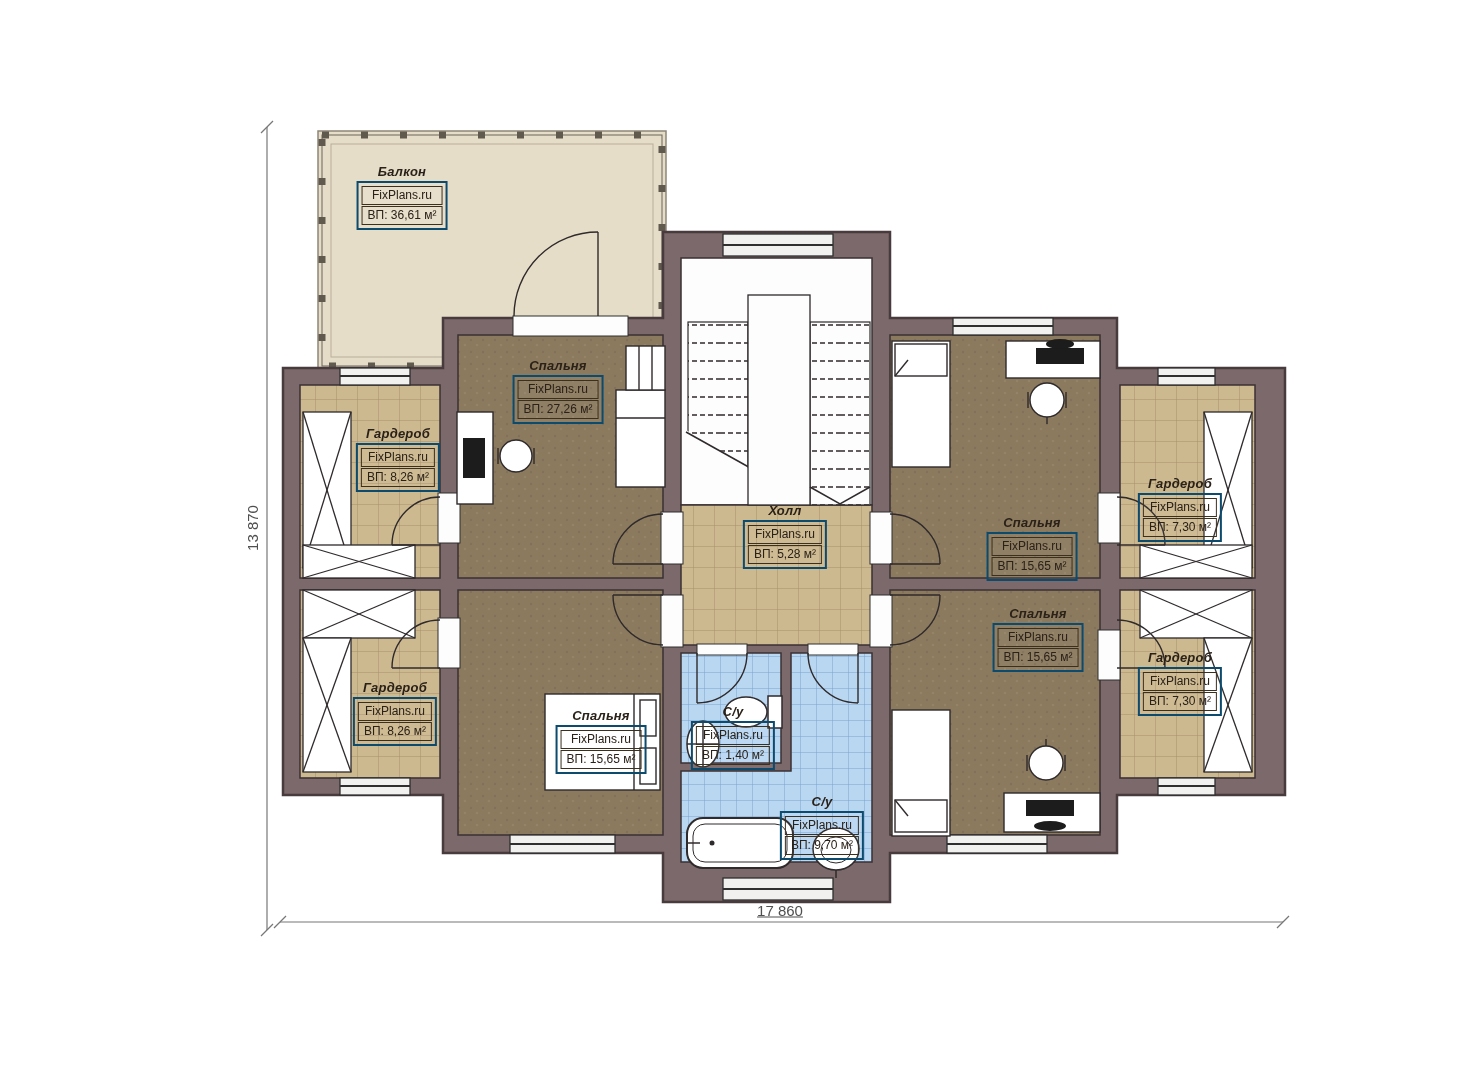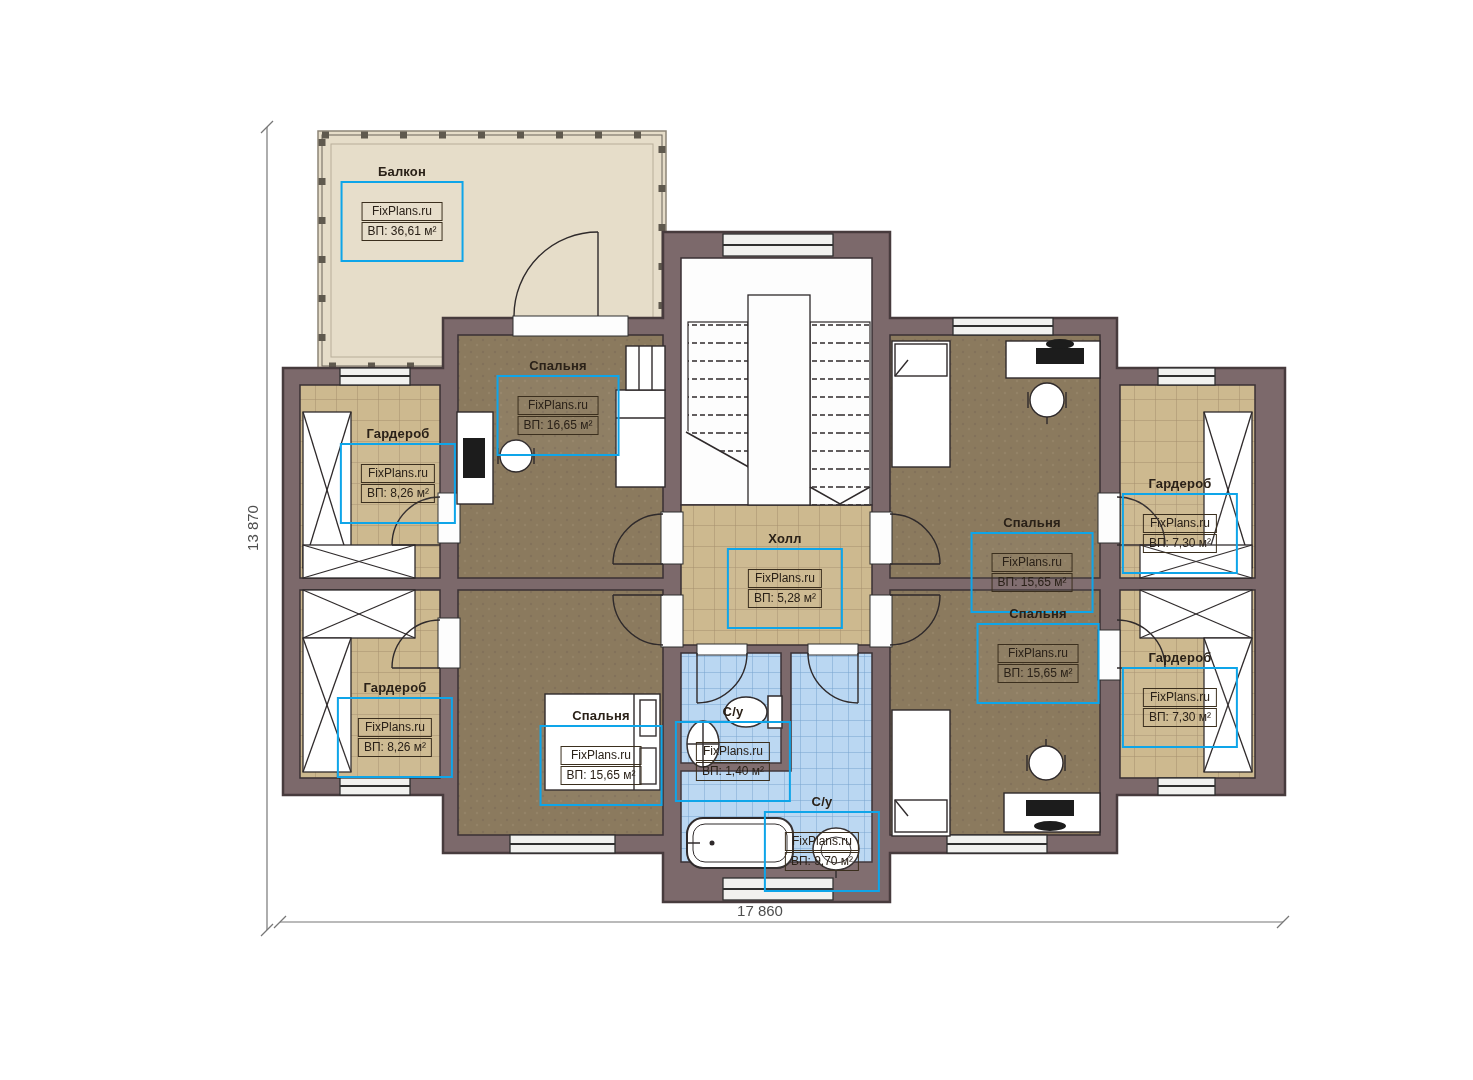--- a/index.html
+++ b/index.html
@@ -2,22 +2,22 @@
 <html><head>
 <meta charset="utf-8">
 <style>
   html,body{margin:0;padding:0;background:#ffffff;}
   body{width:1473px;height:1080px;position:relative;overflow:hidden;
        font-family:"Liberation Sans", sans-serif;}
   #plan{position:absolute;left:0;top:0;width:1473px;height:1080px;}
   svg{position:absolute;left:0;top:0;}
   .room-label{position:absolute;transform:translateX(-50%);text-align:center;
               white-space:nowrap;z-index:10;color:#2a2118;}
-  .room-name{font-size:13px;font-weight:bold;letter-spacing:.2px;margin-bottom:2px;}
-  .label-box{display:inline-block;border:2px solid #0ea5e9;padding:18px;background:rgba(255,255,255,0.04);}
+  .room-name{font-size:13px;font-weight:bold;letter-spacing:.2px;margin-bottom:2px;font-style:italic;}
+  .label-box{display:inline-block;border:2px solid #0c4a6e;padding:2px;background:rgba(255,255,255,0.04);}
   .label-row{border:1.5px solid #3b2f1e;margin:1px;padding:0 5px;font-size:12px;line-height:17px;}
   .dim-label{position:absolute;font-size:15px;color:#4f4f4f;z-index:10;
              transform:translate(-50%,-50%);white-space:nowrap;}
   .dim-label.vertical{transform:translate(-50%,-50%) rotate(-90deg);}
 </style>
 </head>
 <body>
 
 <div id="plan">
 
@@ -319,41 +319,41 @@
   <div class="label-box">
     <div class="label-row">FixPlans.ru</div>
     <div class="label-row">ВП: 36,61 м²</div>
   </div>
 </div>
 
 <div class="room-label" style="left:558px;top:358px;">
   <div class="room-name">Спальня</div>
   <div class="label-box">
     <div class="label-row">FixPlans.ru</div>
-    <div class="label-row">ВП: 16,65 м²</div>
+    <div class="label-row">ВП: 27,26 м²</div>
   </div>
 </div>
 
 <div class="room-label" style="left:398px;top:426px;">
   <div class="room-name">Гардероб</div>
   <div class="label-box">
     <div class="label-row">FixPlans.ru</div>
     <div class="label-row">ВП: 8,26 м²</div>
   </div>
 </div>
 
 <div class="room-label" style="left:395px;top:680px;">
   <div class="room-name">Гардероб</div>
   <div class="label-box">
     <div class="label-row">FixPlans.ru</div>
     <div class="label-row">ВП: 8,26 м²</div>
   </div>
 </div>
 
-<div class="room-label" style="left:785px;top:531px;">
+<div class="room-label" style="left:785px;top:503px;">
   <div class="room-name">Холл</div>
   <div class="label-box">
     <div class="label-row">FixPlans.ru</div>
     <div class="label-row">ВП: 5,28 м²</div>
   </div>
 </div>
 
 <div class="room-label" style="left:601px;top:708px;">
   <div class="room-name">Спальня</div>
   <div class="label-box">
@@ -404,15 +404,15 @@
 
 <div class="room-label" style="left:1180px;top:650px;">
   <div class="room-name">Гардероб</div>
   <div class="label-box">
     <div class="label-row">FixPlans.ru</div>
     <div class="label-row">ВП: 7,30 м²</div>
   </div>
 </div>
 
 <div class="dim-label vertical" style="left:252px;top:528px;">13 870</div>
-<div class="dim-label" style="left:760px;top:910px;">17 860</div>
+<div class="dim-label" style="left:780px;top:910px;text-decoration:underline;">17 860</div>
 
 </div>
 
 </body></html>

